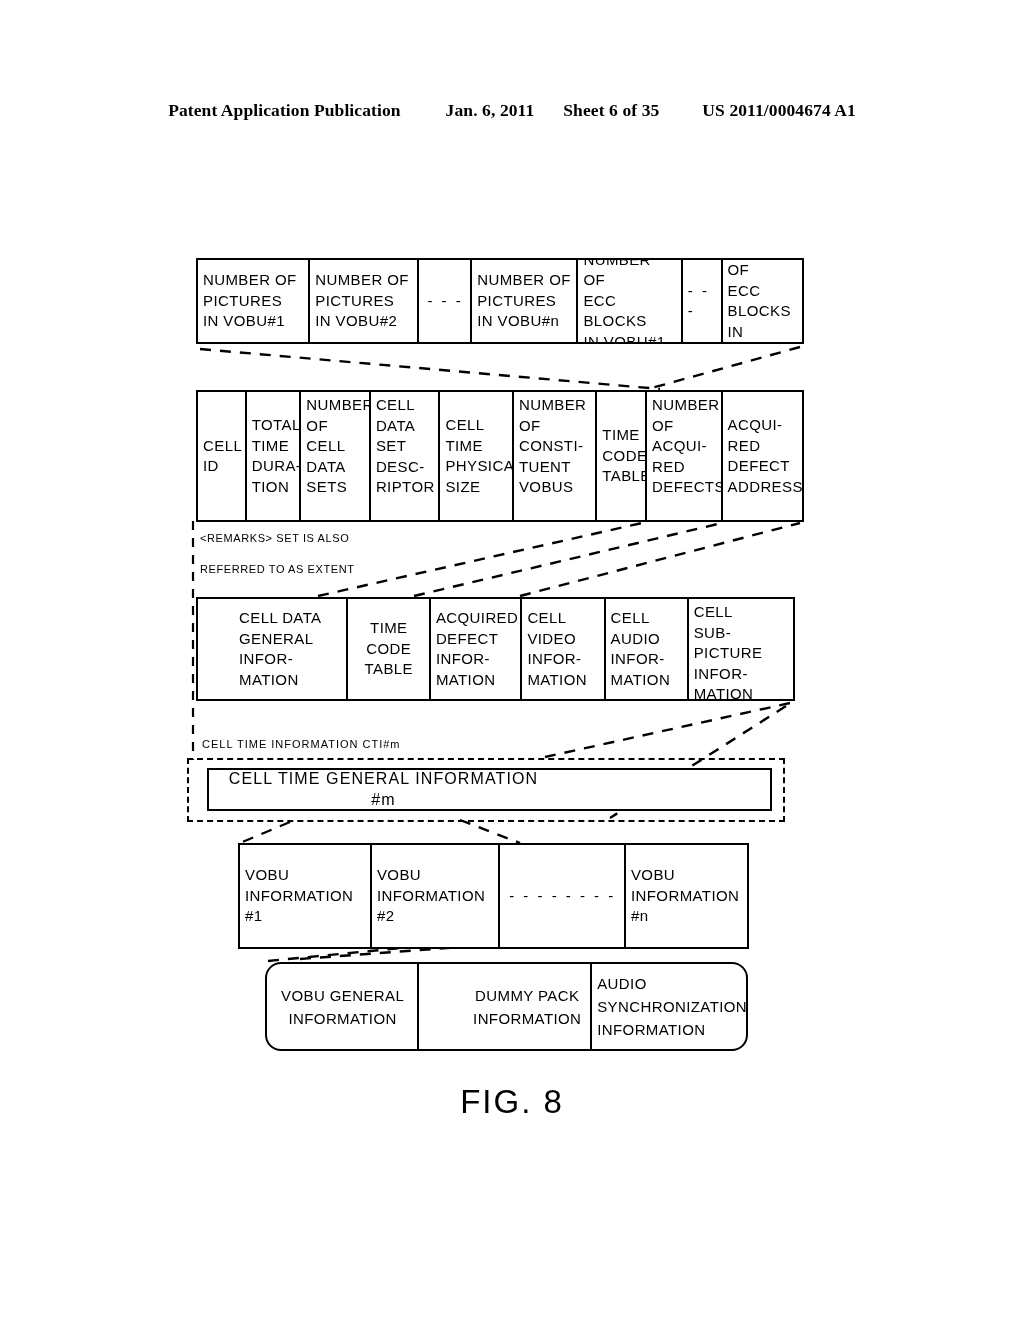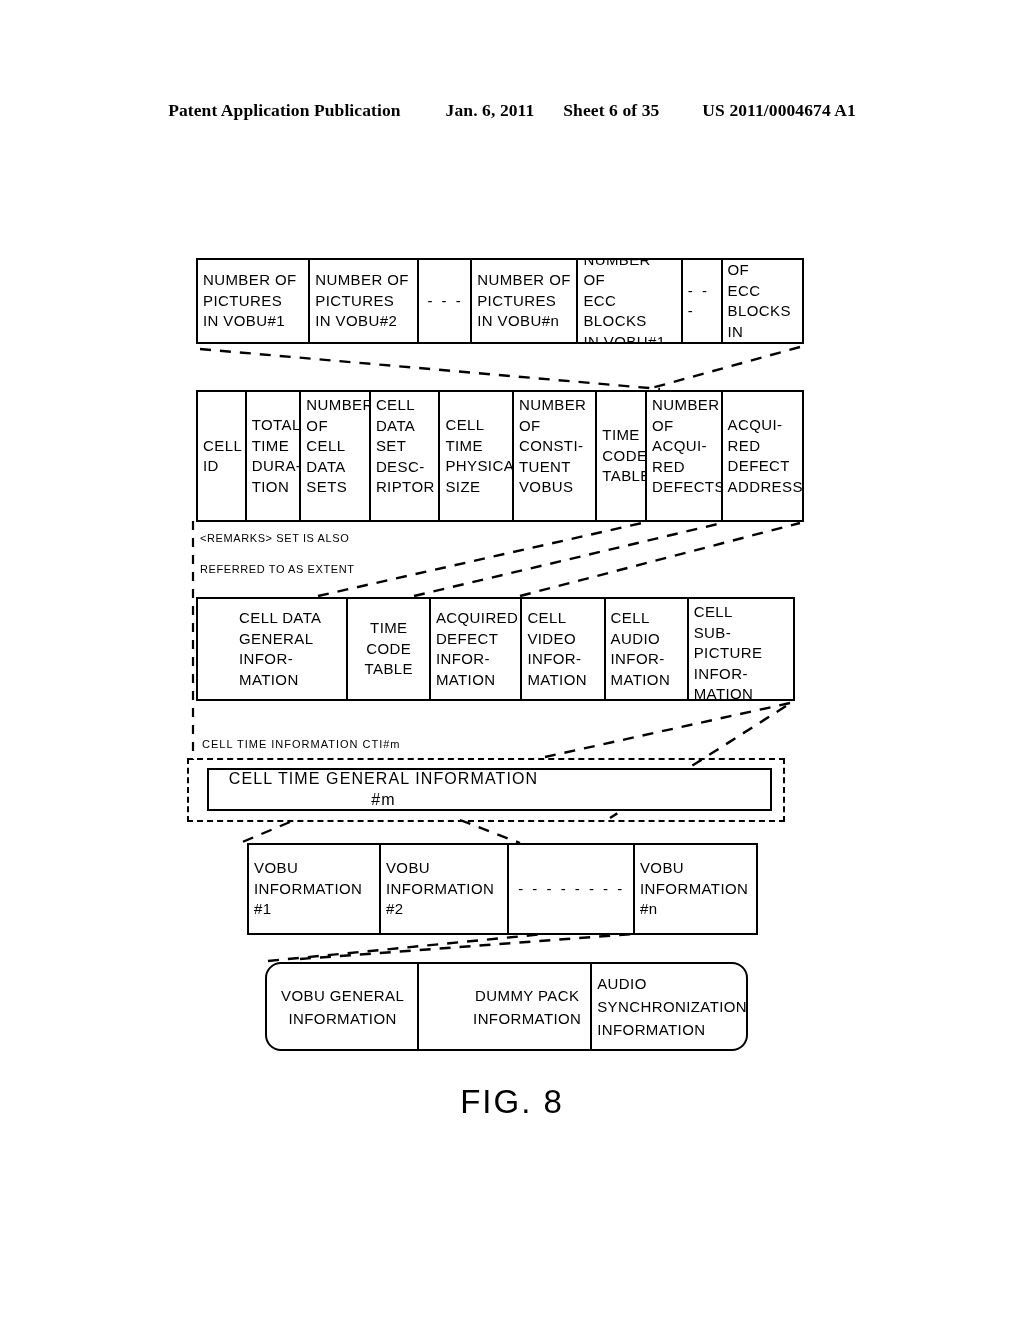--- a/index.html
+++ b/index.html
@@ -110,21 +110,21 @@
   #tbl-cell-data .e2 { width: 98px; }
   #tbl-cell-data .e3 { width: 89px; }
   #tbl-cell-data .e4 { width: 89px; }
   #tbl-cell-data .e5 { width: 112px; }
 
   #tbl-cti { left: 199px; top: 768px; width: 565px; height: 43px; margin-left: 8px; }
   #tbl-cti .f0 { width: 348px; }
   #tbl-cti .f1 { width: 217px; }
   #tbl-cti .cell { font-size: 16px; letter-spacing: 1.1px; }
 
-  #tbl-vobu-info { left: 247px; top: 843px; width: 511px; height: 92px; }
+  #tbl-vobu-info { left: 238px; top: 843px; width: 511px; height: 106px; }
   #tbl-vobu-info .g0 { width: 133px; }
   #tbl-vobu-info .g1 { width: 129px; }
   #tbl-vobu-info .g2 { width: 127px; }
   #tbl-vobu-info .g3 { width: 122px; }
 
   #tbl-vobu-general { left: 265px; top: 962px; width: 483px; height: 89px; border-radius: 16px; }
   #tbl-vobu-general .h0 { width: 169px; }
   #tbl-vobu-general .h1 { width: 143px; margin-left: 44px; }
   #tbl-vobu-general .h2 { width: 171px; }
   #tbl-vobu-general .cell { line-height: 23px; }

